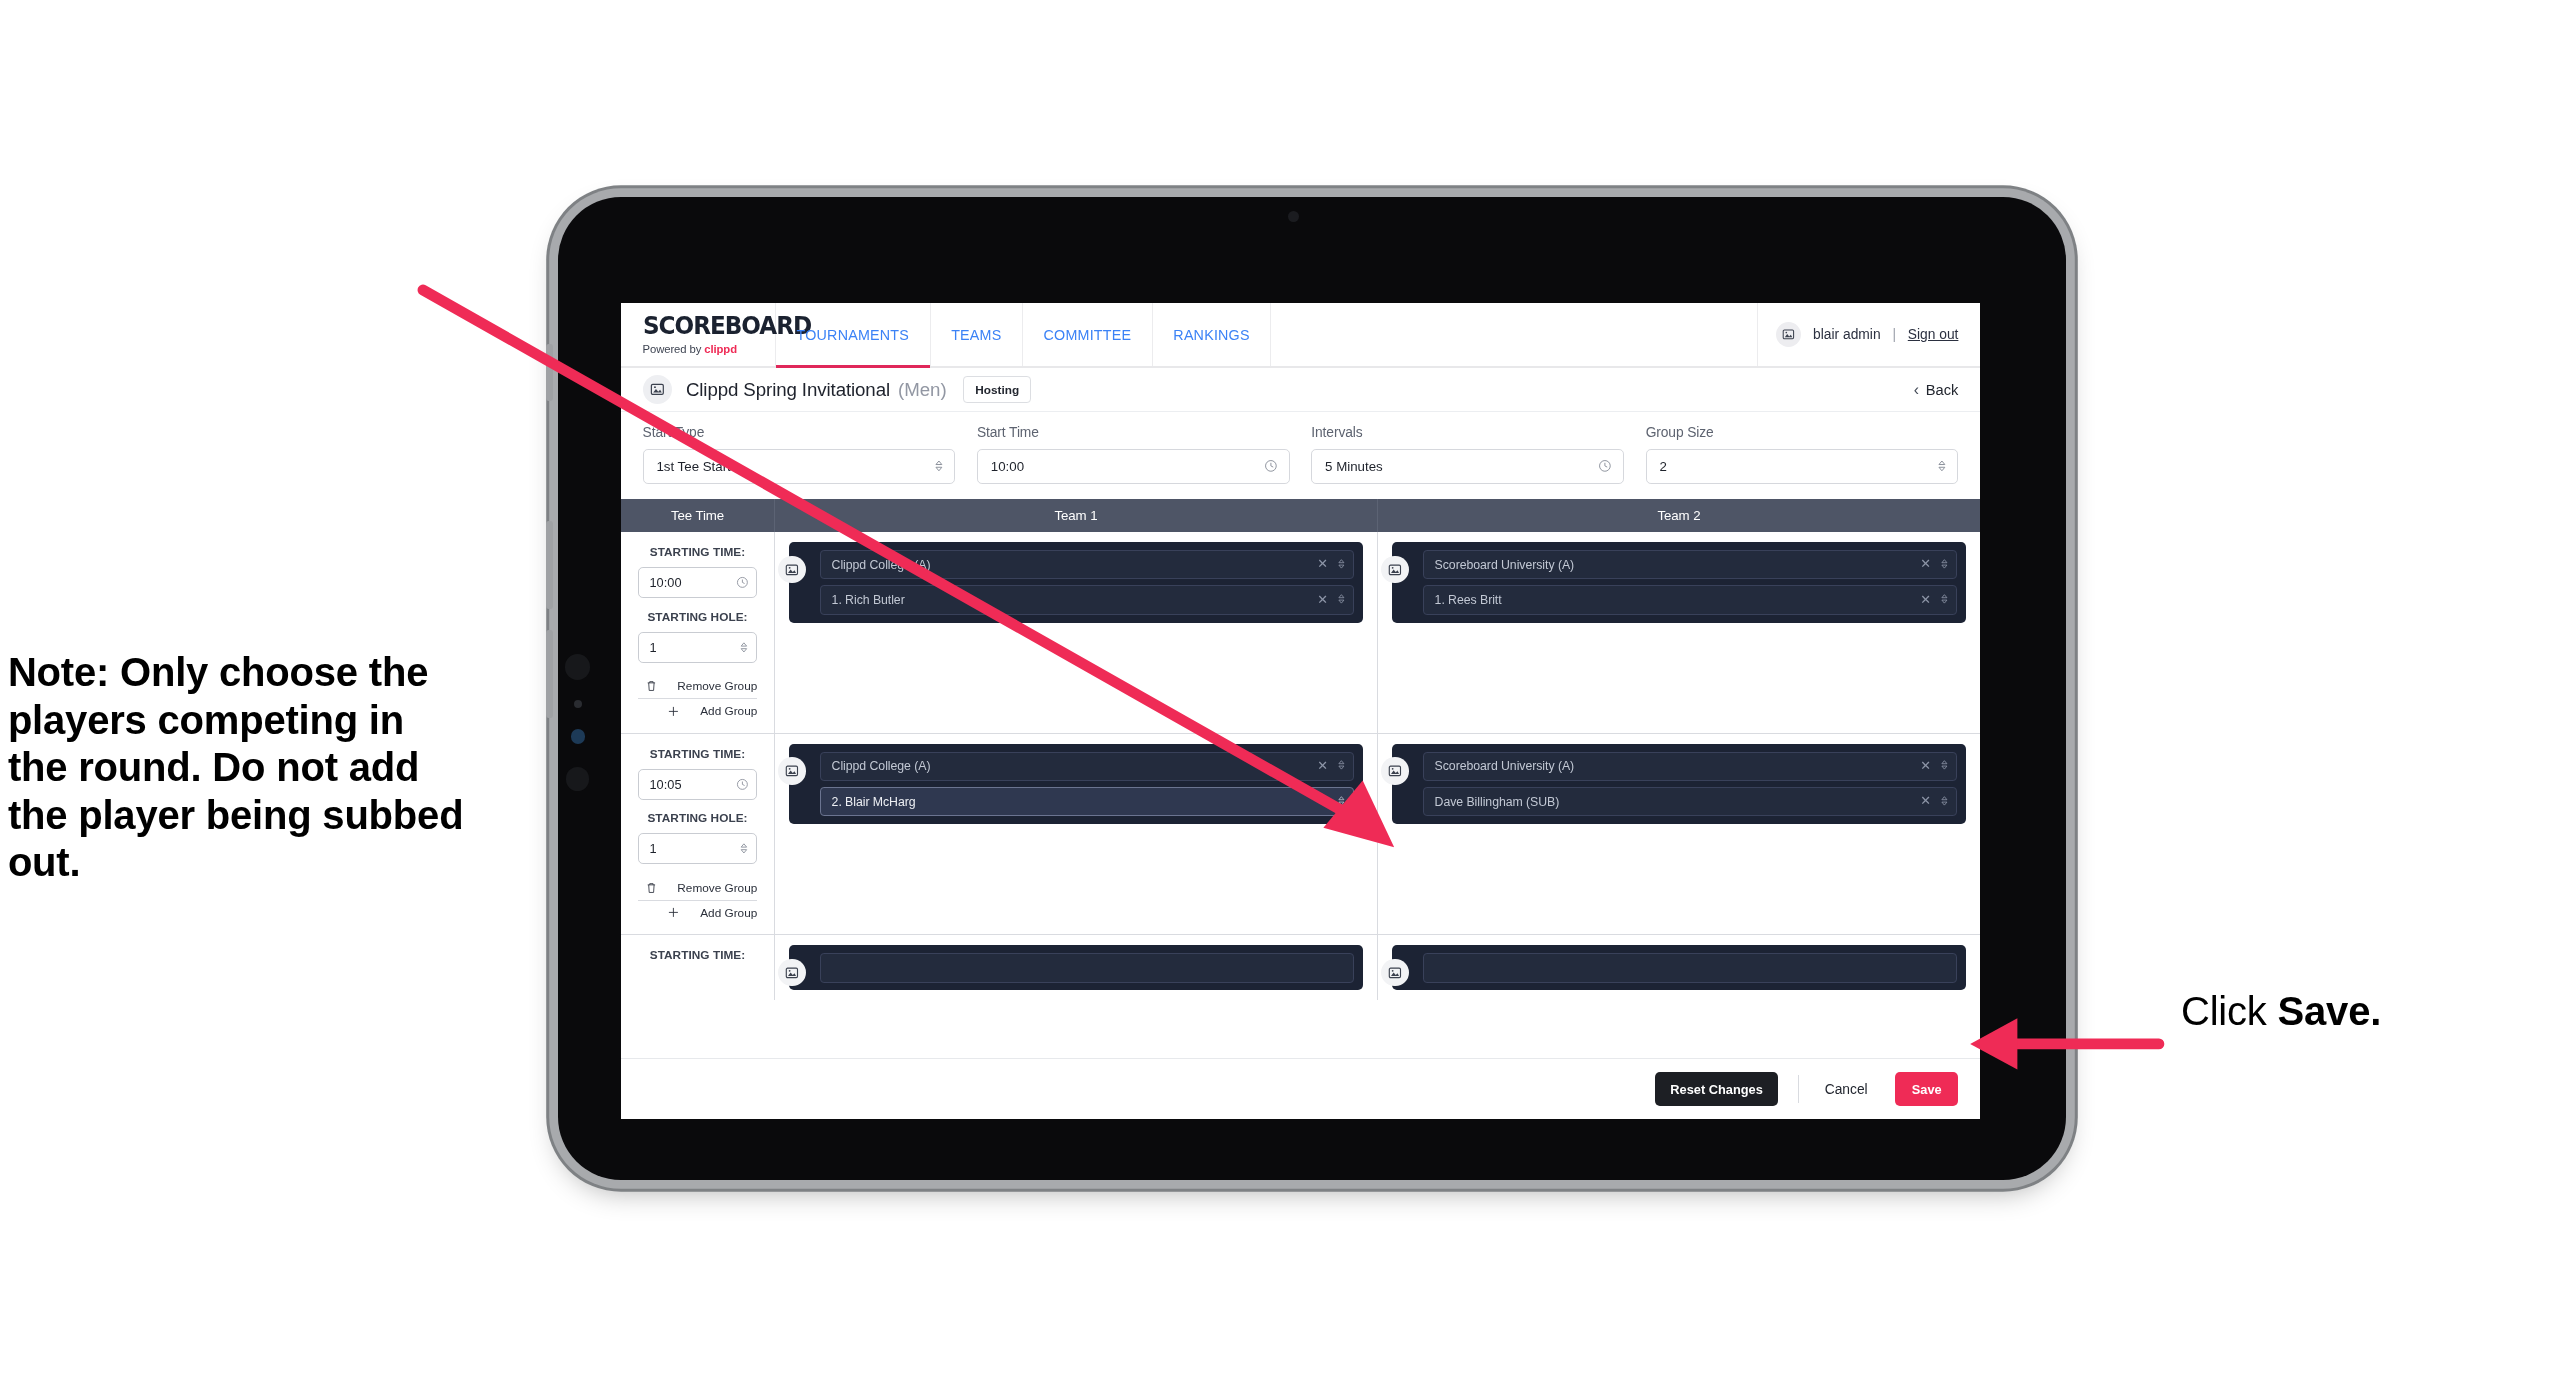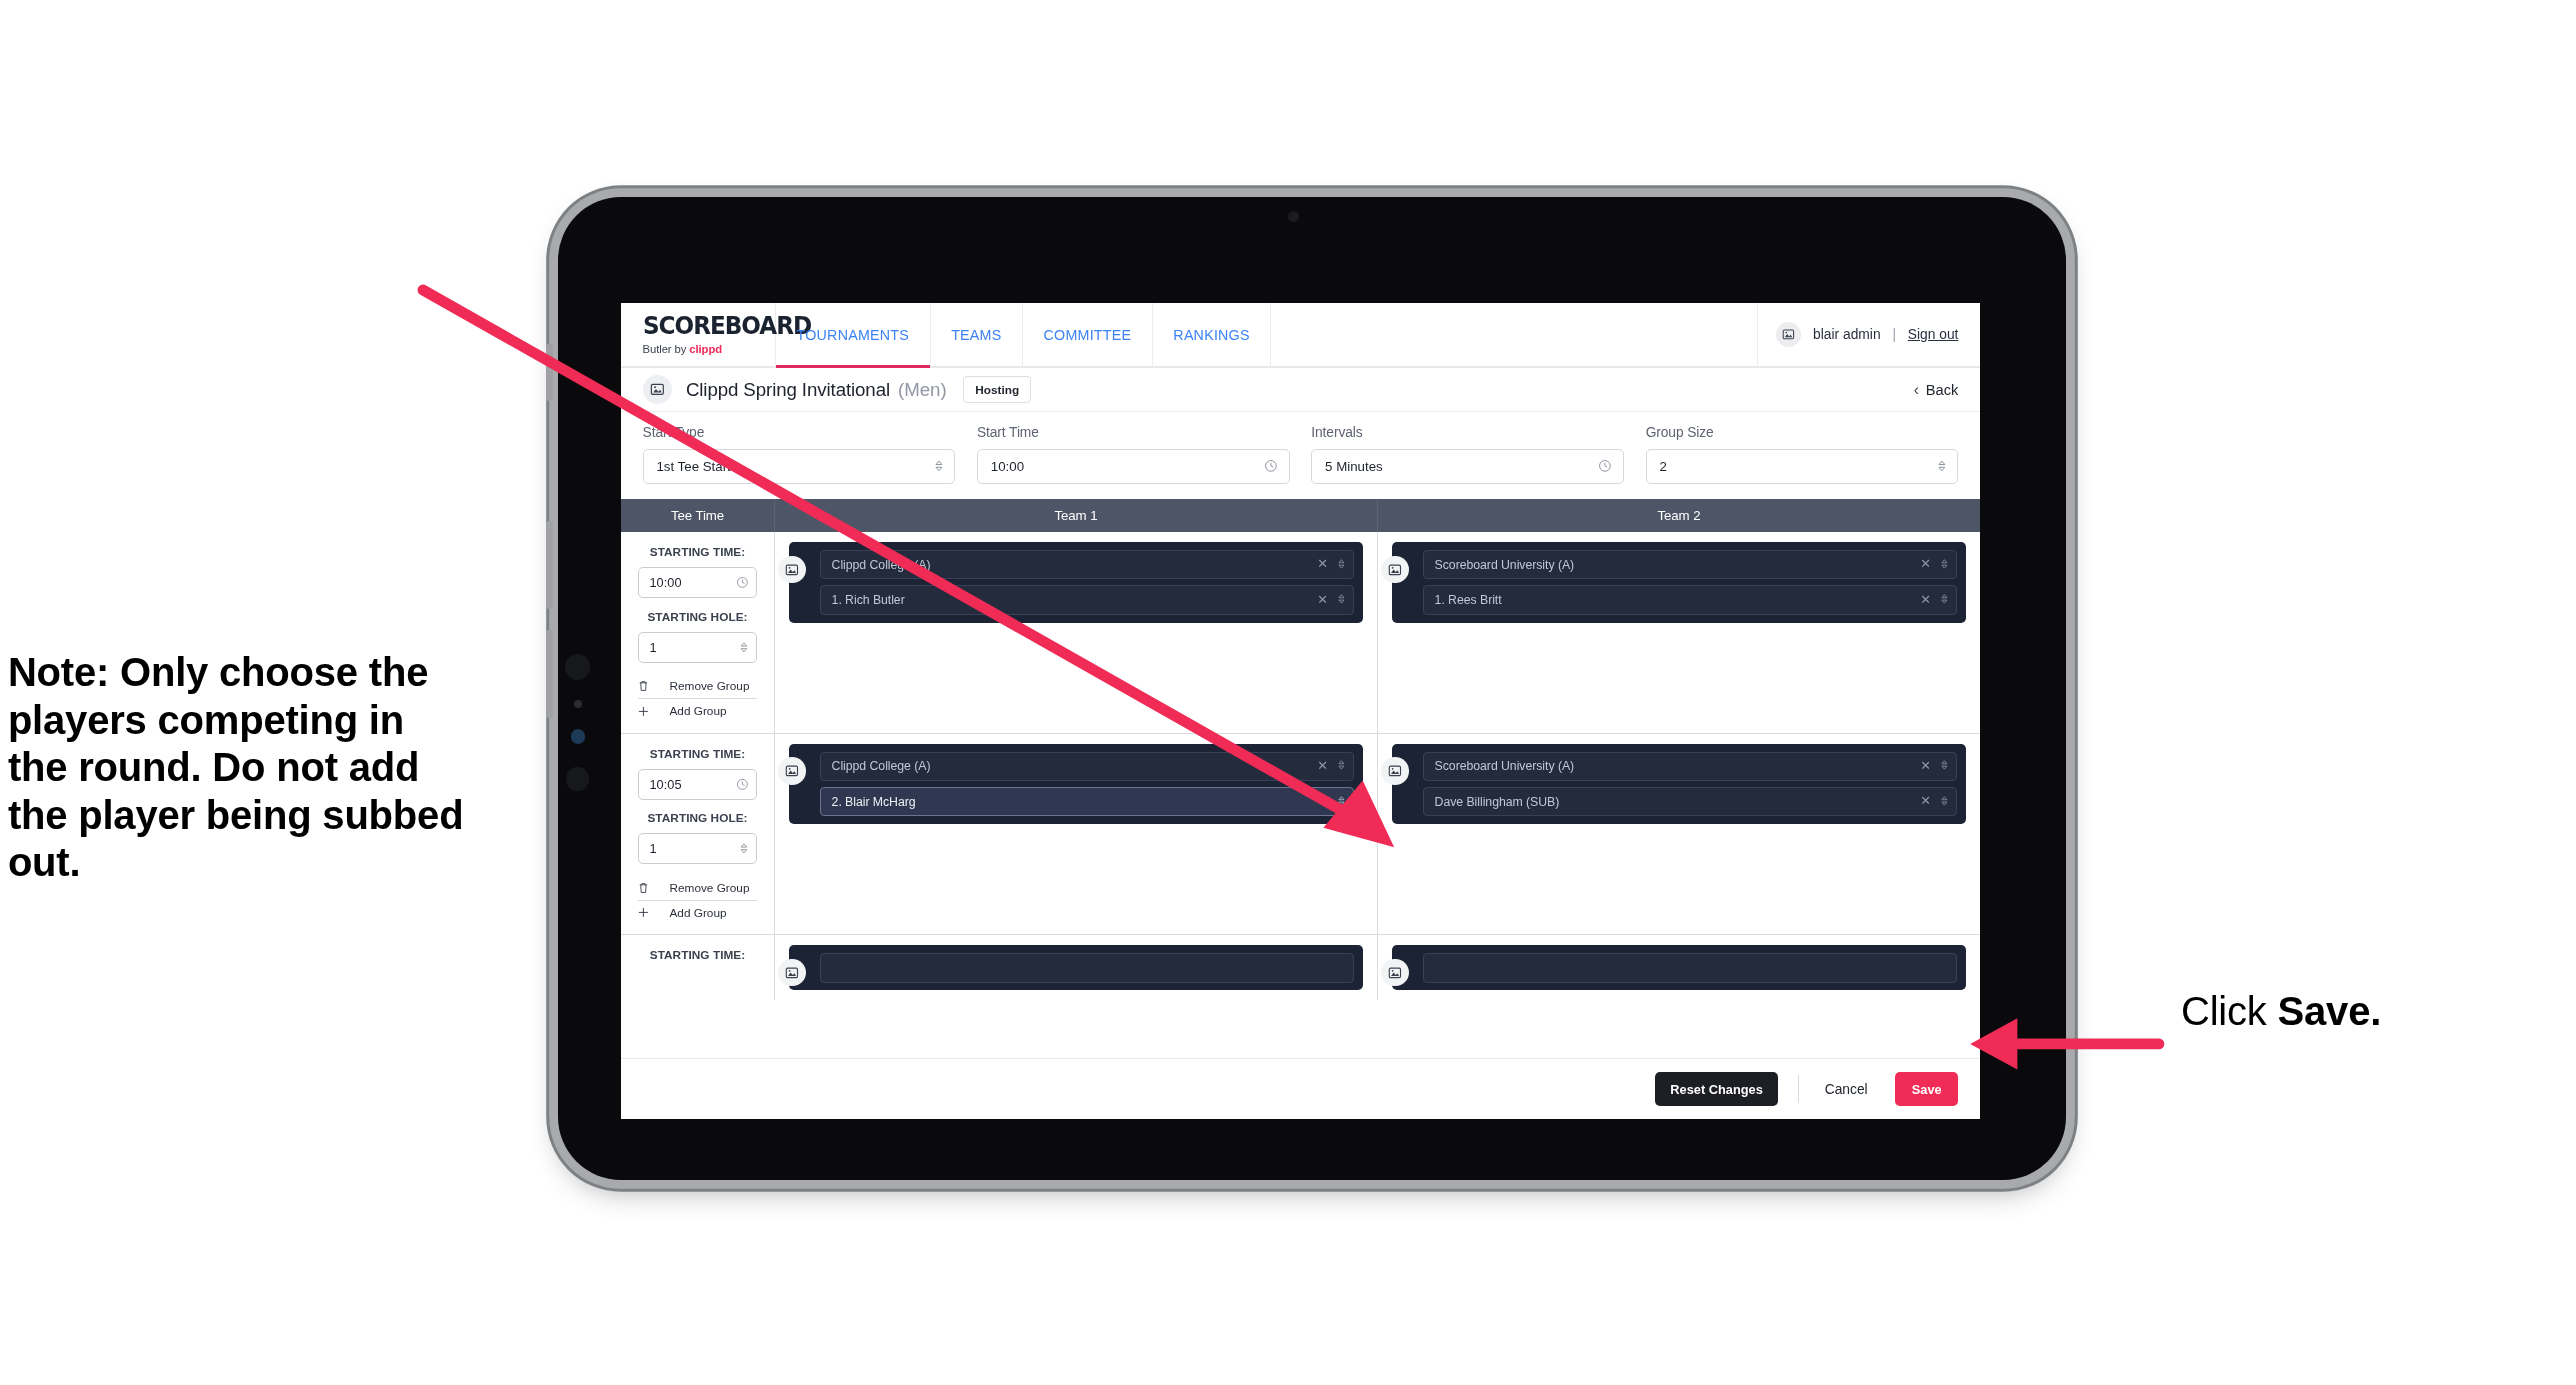--- a/index.html
+++ b/index.html
@@ -140,21 +140,21 @@
   .teecell .slab { font-size: 11.8px; font-weight:700; color:#3b414e; letter-spacing:0.05px; margin-bottom: 7.9px; }
   .teecell .sctl {
     width: 100%; height: 31px; border:1px solid #c9ccd2; border-radius:4.9px; background:#fff;
     display:flex; align-items:center; padding: 0 7.9px 0 10.8px; font-size: 12.8px; color:#1e222b;
     margin-bottom: 11.8px;
   }
   .teecell .sctl .v { flex:1; }
   .teecell .sctl .gl { color:#8b909b; display:flex; align-items:center; }
   .teecell .act {
     width:100%; display:flex; align-items:center; gap:21px; font-size:11.8px; color:#2b303b;
-    padding: 4.9px 0; cursor:pointer;
+    padding: 4.9px 0; cursor:pointer;justify-content:flex-end;
   }
   .teecell .act.rg { border-bottom:1px solid #d9dbe0; }
   .teecell .act svg { flex: none; }
 
   .teamcell { flex:1; border-right:1px solid #d9dbe0; padding: 9.8px 13.8px 9.8px 13.8px; }
   .teamcell:last-child { border-right:none; }
   .card {
     background: #1c2334; border-radius: 4.9px; padding: 7.9px 8.8px 7.9px 31px; position: relative;
   }
   .card .cav {
@@ -207,21 +207,21 @@
     <div class="tdot" id="tdot2"></div>
     <div class="tdot" id="tdot3"></div>
     <div class="tdot" id="tdot4"></div>
     <div class="tdot" id="tcam"></div>
 
     <div id="viewport">
 
       <div id="topnav">
         <div id="brand">
           <div class="logo">SCOREBOARD</div>
-          <div class="sub"><span>Butler by </span><i>clippd</i></div>
+          <div class="sub"><span>Powered by </span><i>clippd</i></div>
         </div>
 
         <div class="navtab active">
             <span>TOURNAMENTS</span>
           </div>
         <div class="navtab">
             <span>TEAMS</span>
           </div>
         <div class="navtab">
             <span>COMMITTEE</span>

